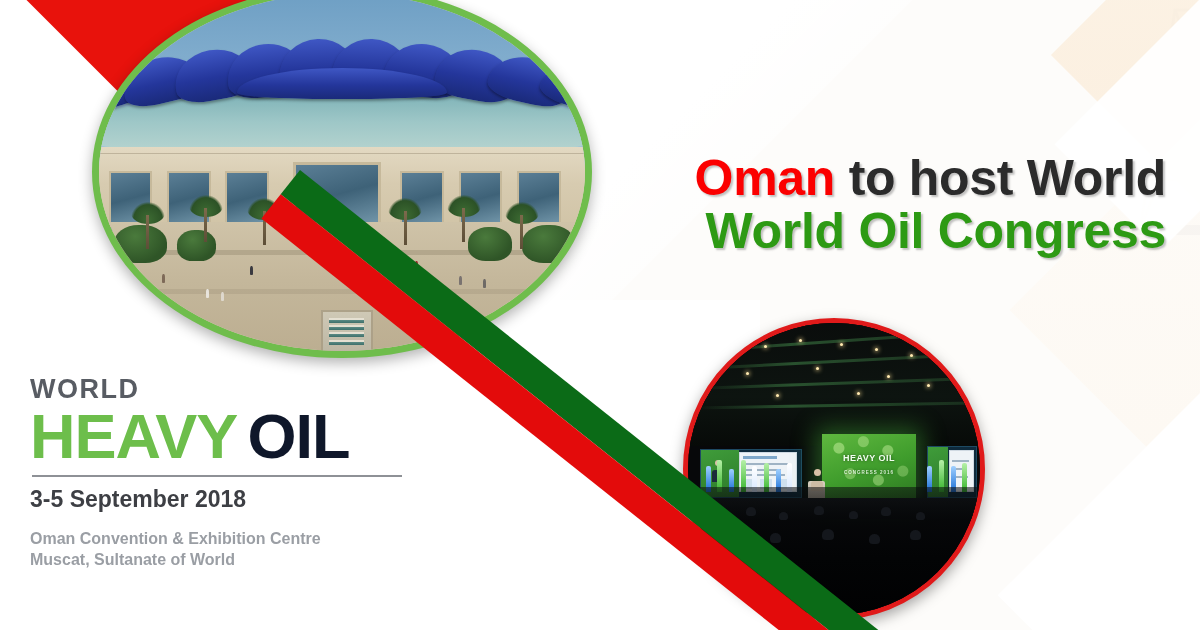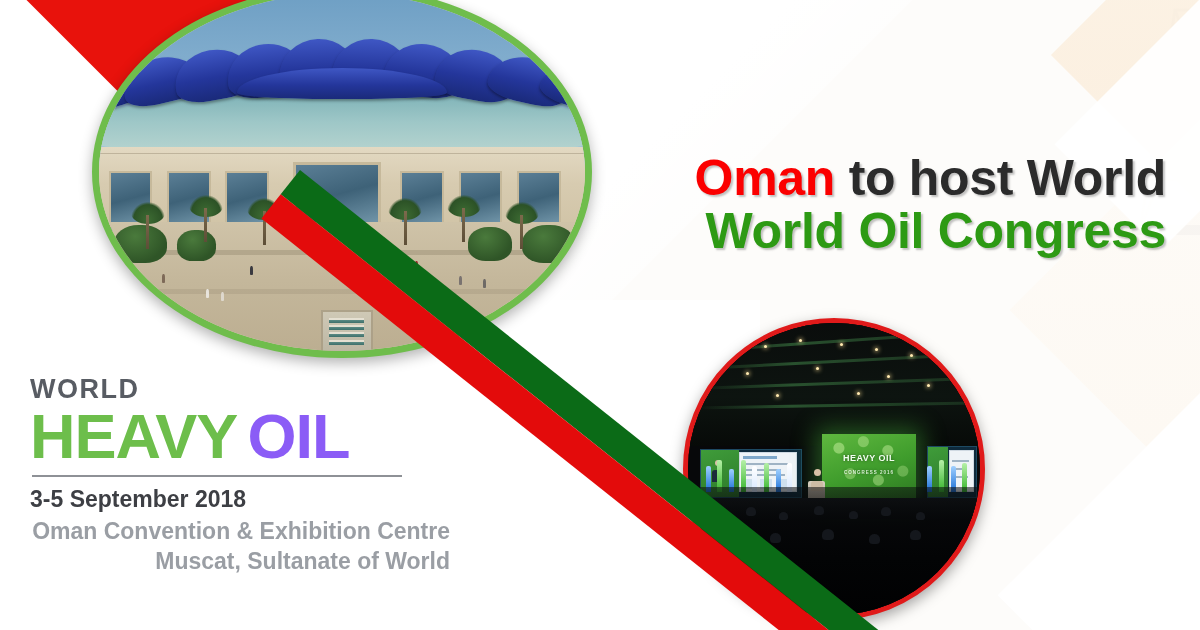--- a/index.html
+++ b/index.html
@@ -321,44 +321,43 @@
     line-height:1;
     margin-bottom:2px;
   }
   .logo-main {
     font-size:63px; font-weight:bold;
     letter-spacing:-1px;
     line-height:1;
     white-space:nowrap;
   }
   .logo-heavy { color:#6dbe4b; }
-  .logo-oil   { color:#8b5cf6; }
+  .logo-oil   { color:#0f172a; }
   .logo-sub {
     font-size:22.5px; font-weight:bold;
     color:#585c63; letter-spacing:3.1px;
     line-height:1;
     margin-top:4px;
     white-space:nowrap;
   }
   .logo-rule {
     width:370px; height:2px;
     background:#8e9196;
     margin:7px 0 9px 2px;
   }
   .logo-date {
     font-size:23px; font-weight:bold;
     color:#3d3f44;
     line-height:1.18;
-    margin-bottom:4px;
+    margin-bottom:16px;
   }
   .logo-venue {
-    font-size:23px; font-weight:bold;
+    font-size:16px; font-weight:bold;
     color:#9a9ea4;
     line-height:1.28;
-    text-align:right;
   }
 </style>
 </head>
 <body>
 
 <div id="banner">
 
   <div class="bg-layer">
 
     <div class="bg-photo">

